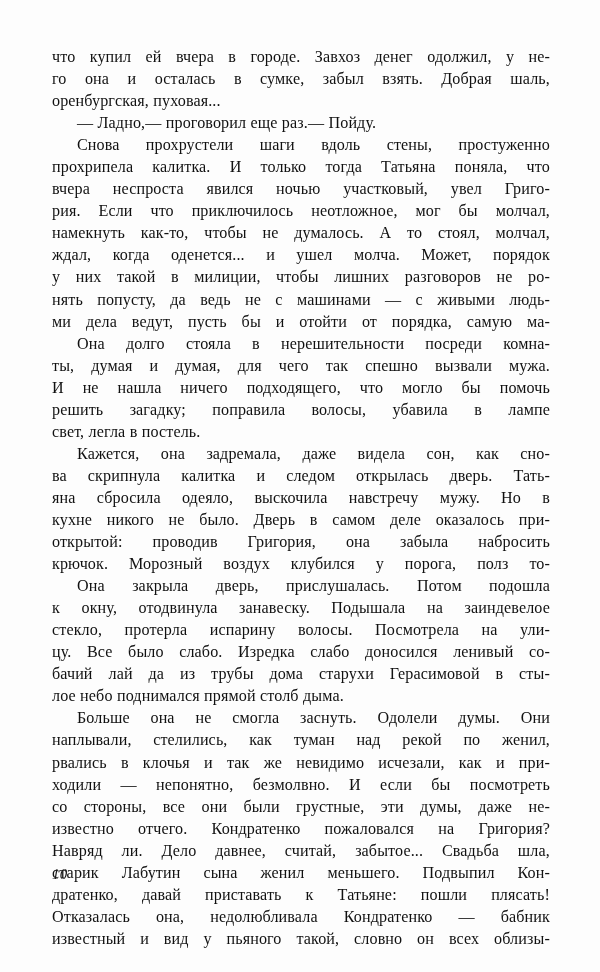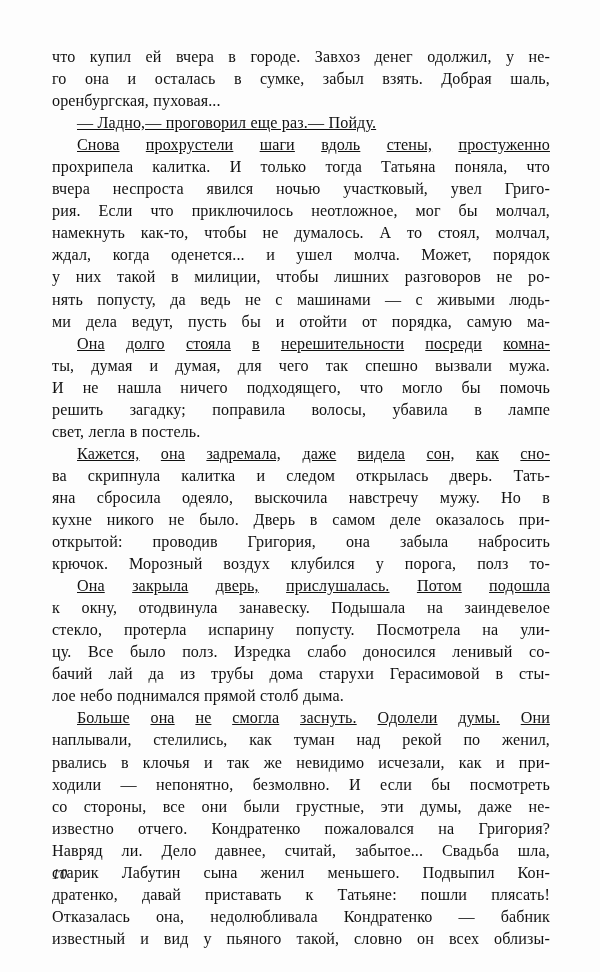--- a/index.html
+++ b/index.html
@@ -59,21 +59,20 @@
   }
 
   
   .line.last {
     justify-content: flex-start;
   }
 
   .line.indent {
     text-indent: 0;
     padding-left: 25px;
-    text-decoration: underline;
   }
 
   .line.indent.just {
     padding-left: 25px;
   }
 
   .w {
     display: inline-block;
     white-space: pre;
   }
@@ -126,22 +125,22 @@
         <span class="line just indent"><span class="w">Кажется,</span><span class="w">она</span><span class="w">задремала,</span><span class="w">даже</span><span class="w">видела</span><span class="w">сон,</span><span class="w">как</span><span class="w">сно-</span></span>
         <span class="line just"><span class="w">ва</span><span class="w">скрипнула</span><span class="w">калитка</span><span class="w">и</span><span class="w">следом</span><span class="w">открылась</span><span class="w">дверь.</span><span class="w">Тать-</span></span>
         <span class="line just"><span class="w">яна</span><span class="w">сбросила</span><span class="w">одеяло,</span><span class="w">выскочила</span><span class="w">навстречу</span><span class="w">мужу.</span><span class="w">Но</span><span class="w">в</span></span>
         <span class="line just"><span class="w">кухне</span><span class="w">никого</span><span class="w">не</span><span class="w">было.</span><span class="w">Дверь</span><span class="w">в</span><span class="w">самом</span><span class="w">деле</span><span class="w">оказалось</span><span class="w">при-</span></span>
         <span class="line just"><span class="w">открытой:</span><span class="w">проводив</span><span class="w">Григория,</span><span class="w">она</span><span class="w">забыла</span><span class="w">набросить</span></span>
         <span class="line just"><span class="w">крючок.</span><span class="w">Морозный</span><span class="w">воздух</span><span class="w">клубился</span><span class="w">у</span><span class="w">порога,</span><span class="w">полз</span><span class="w">то-</span></span>
       </p>
       <p class="para">
         <span class="line just indent"><span class="w">Она</span><span class="w">закрыла</span><span class="w">дверь,</span><span class="w">прислушалась.</span><span class="w">Потом</span><span class="w">подошла</span></span>
         <span class="line just"><span class="w">к</span><span class="w">окну,</span><span class="w">отодвинула</span><span class="w">занавеску.</span><span class="w">Подышала</span><span class="w">на</span><span class="w">заиндевелое</span></span>
-        <span class="line just"><span class="w">стекло,</span><span class="w">протерла</span><span class="w">испарину</span><span class="w">попусту.</span><span class="w">Посмотрела</span><span class="w">на</span><span class="w">ули-</span></span>
-        <span class="line just"><span class="w">цу.</span><span class="w">Все</span><span class="w">было</span><span class="w">полз.</span><span class="w">Изредка</span><span class="w">слабо</span><span class="w">доносился</span><span class="w">ленивый</span><span class="w">со-</span></span>
+        <span class="line just"><span class="w">стекло,</span><span class="w">протерла</span><span class="w">испарину</span><span class="w">волосы.</span><span class="w">Посмотрела</span><span class="w">на</span><span class="w">ули-</span></span>
+        <span class="line just"><span class="w">цу.</span><span class="w">Все</span><span class="w">было</span><span class="w">слабо.</span><span class="w">Изредка</span><span class="w">слабо</span><span class="w">доносился</span><span class="w">ленивый</span><span class="w">со-</span></span>
         <span class="line just"><span class="w">бачий</span><span class="w">лай</span><span class="w">да</span><span class="w">из</span><span class="w">трубы</span><span class="w">дома</span><span class="w">старухи</span><span class="w">Герасимовой</span><span class="w">в</span><span class="w">сты-</span></span>
         <span class="line last">лое небо поднимался прямой столб дыма.</span>
       </p>
       <p class="para">
         <span class="line just indent"><span class="w">Больше</span><span class="w">она</span><span class="w">не</span><span class="w">смогла</span><span class="w">заснуть.</span><span class="w">Одолели</span><span class="w">думы.</span><span class="w">Они</span></span>
         <span class="line just"><span class="w">наплывали,</span><span class="w">стелились,</span><span class="w">как</span><span class="w">туман</span><span class="w">над</span><span class="w">рекой</span><span class="w">по</span><span class="w">женил,</span></span>
         <span class="line just"><span class="w">рвались</span><span class="w">в</span><span class="w">клочья</span><span class="w">и</span><span class="w">так</span><span class="w">же</span><span class="w">невидимо</span><span class="w">исчезали,</span><span class="w">как</span><span class="w">и</span><span class="w">при-</span></span>
         <span class="line just"><span class="w">ходили</span><span class="w">—</span><span class="w">непонятно,</span><span class="w">безмолвно.</span><span class="w">И</span><span class="w">если</span><span class="w">бы</span><span class="w">посмотреть</span></span>
         <span class="line just"><span class="w">со</span><span class="w">стороны,</span><span class="w">все</span><span class="w">они</span><span class="w">были</span><span class="w">грустные,</span><span class="w">эти</span><span class="w">думы,</span><span class="w">даже</span><span class="w">не-</span></span>
         <span class="line just"><span class="w">известно</span><span class="w">отчего.</span><span class="w">Кондратенко</span><span class="w">пожаловался</span><span class="w">на</span><span class="w">Григория?</span></span>

